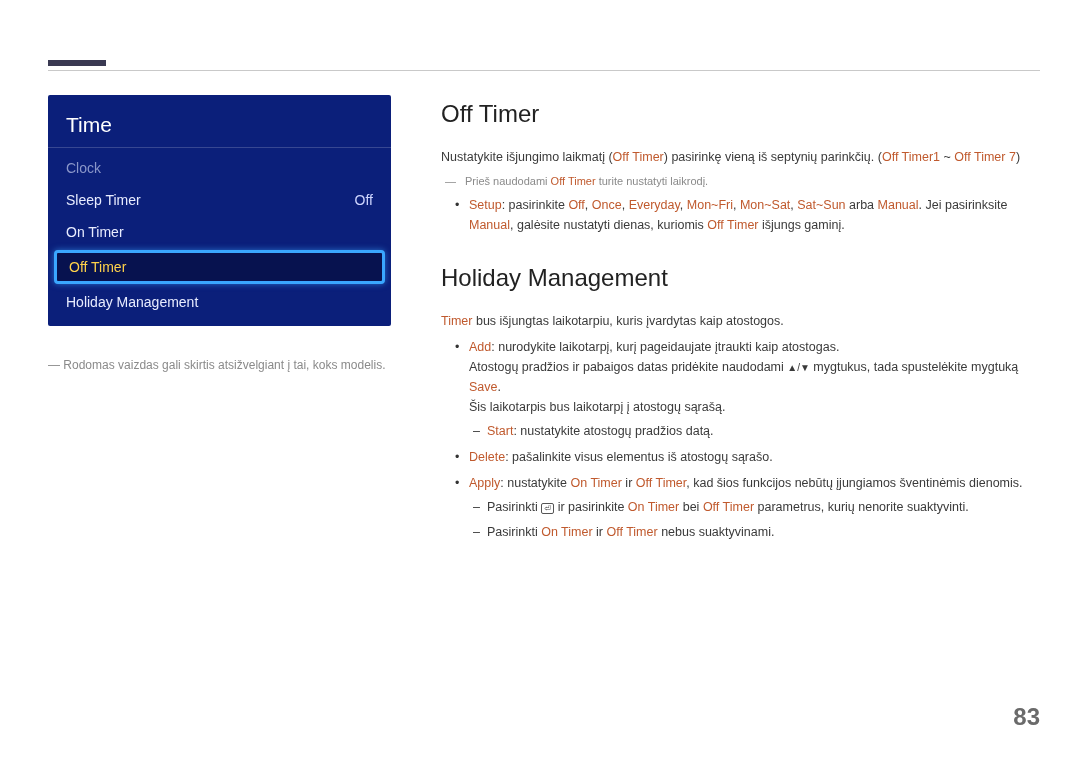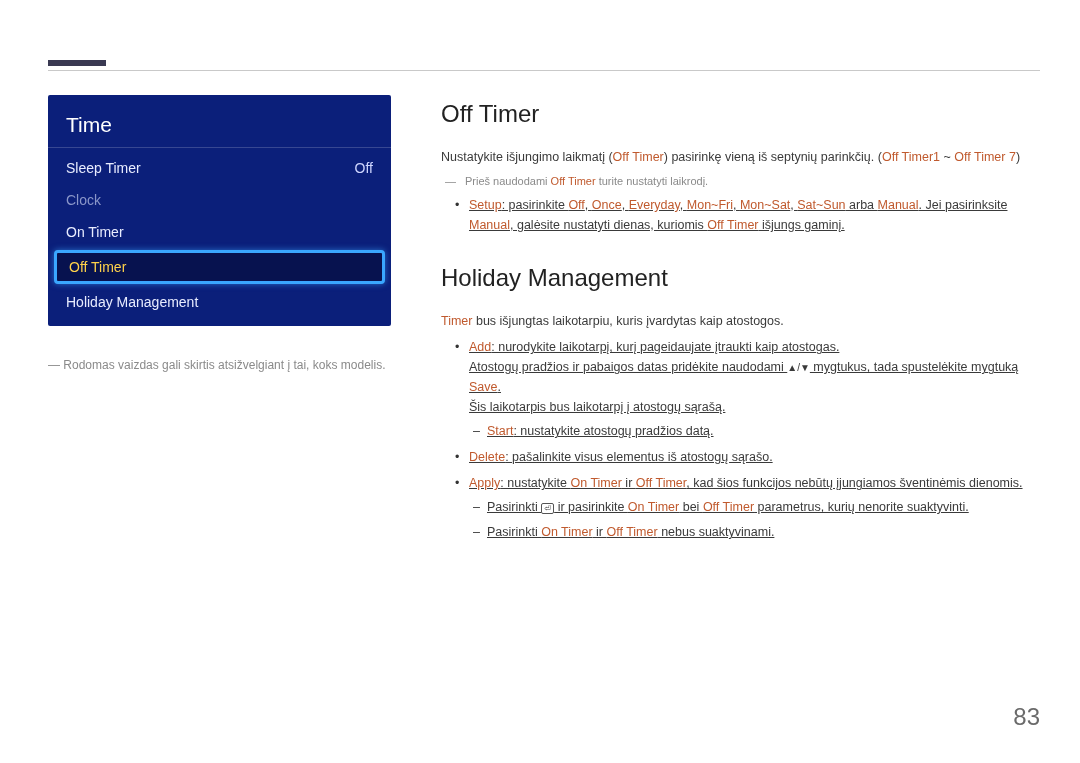--- a/index.html
+++ b/index.html
@@ -26,21 +26,21 @@
     right: 40px;
     height: 1px;
     background: #c9c9c9;
   }
   .page-number {
     position: absolute;
     bottom: 32px;
     right: 40px;
     font-size: 24px;
     color: #6a6a6a;
-    font-weight: 400;
+    font-weight: 700;
   }
   .content {
     position: absolute;
     top: 95px;
     left: 48px;
     right: 40px;
     display: flex;
     gap: 50px;
   }
   .left-col {
@@ -119,21 +119,20 @@
     color: #8a8a8a;
   }
   ul.bullets {
     list-style: none;
     padding-left: 28px;
     margin: 4px 0;
   }
   ul.bullets > li {
     position: relative;
     margin-bottom: 6px;
-    text-decoration: underline;
   }
   ul.bullets > li::before {
     content: "•";
     position: absolute;
     left: -14px;
     top: 0;
     color: #333;
   }
   ul.dashes {
     list-style: none;
@@ -174,26 +173,26 @@
 
 <div class="top-decoration"></div>
 <div class="top-rule"></div>
 <div class="page-number">83</div>
 
 <div class="content">
 
   <div class="left-col">
     <div class="menu-panel">
       <div class="menu-title">Time</div>
+      <div class="menu-item disabled">
+        <span>Clock</span>
+      </div>
       <div class="menu-item">
         <span>Sleep Timer</span>
         <span class="menu-value">Off</span>
-      </div>
-      <div class="menu-item disabled">
-        <span>Clock</span>
       </div>
       <div class="menu-item">
         <span>On Timer</span>
       </div>
       <div class="menu-item selected">
         <span>Off Timer</span>
       </div>
       <div class="menu-item">
         <span>Holiday Management</span>
       </div>

